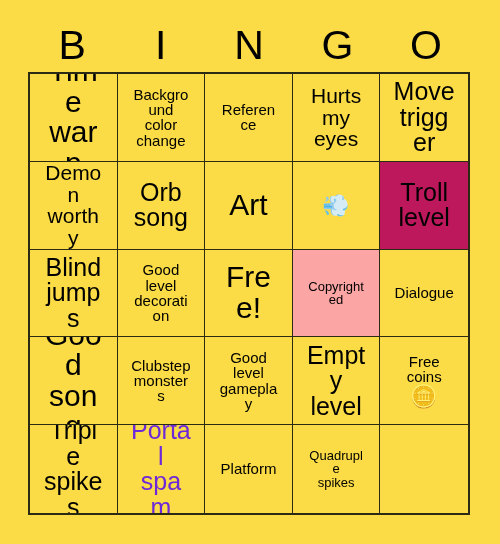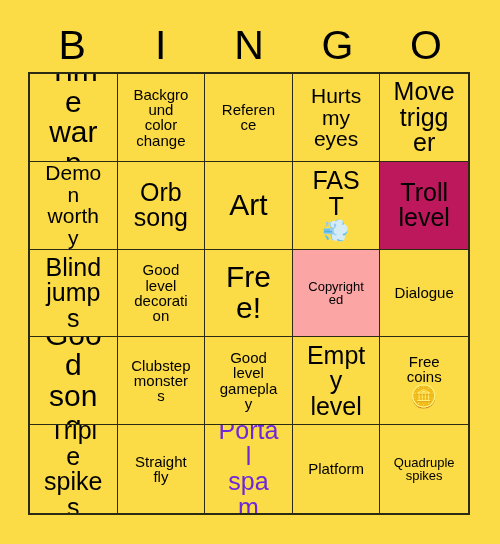--- a/index.html
+++ b/index.html
@@ -130,21 +130,20 @@
 worthy</span>
       </div>
       <div class="cell sz-lg" style="background: rgb(251, 220, 70); color: rgb(0, 0, 0); border-right-color: rgb(43, 43, 20); border-bottom-color: rgb(43, 43, 20);">
         <span class="ctext">Orb
 song</span>
       </div>
       <div class="cell sz-xl" style="background: rgb(251, 220, 70); color: rgb(0, 0, 0); border-right-color: rgb(43, 43, 20); border-bottom-color: rgb(43, 43, 20);">
         <span class="ctext">Art</span>
       </div>
       <div class="cell sz-lg" style="background: rgb(251, 220, 70); color: rgb(0, 0, 0); border-right-color: rgb(43, 43, 20); border-bottom-color: rgb(43, 43, 20);">
-        <span class="ctext">FAST</span>
         <span class="cemoji">💨</span>
       </div>
       <div class="cell sz-lg" style="background: #be185d; color: rgb(0, 0, 0); border-right-color: rgb(43, 43, 20); border-bottom-color: rgb(43, 43, 20);">
         <span class="ctext">Troll
 level</span>
       </div>
       <div class="cell sz-lg" style="background: rgb(251, 220, 70); color: rgb(0, 0, 0); border-right-color: rgb(43, 43, 20); border-bottom-color: rgb(43, 43, 20);">
         <span class="ctext">Blind
 jumps</span>
       </div>
@@ -181,24 +180,20 @@
       </div>
       <div class="cell sz-sm" style="background: rgb(251, 220, 70); color: rgb(0, 0, 0); border-right-color: rgb(43, 43, 20); border-bottom-color: rgb(43, 43, 20);">
         <span class="ctext">Free
 coins</span>
         <span class="cemoji">🪙</span>
       </div>
       <div class="cell sz-lg" style="background: rgb(251, 220, 70); color: rgb(0, 0, 0); border-right-color: rgb(43, 43, 20); border-bottom-color: rgb(43, 43, 20);">
         <span class="ctext">Triple
 spikes</span>
       </div>
-      <div class="cell sz-sm" style="background: rgb(251, 220, 70); color: rgb(0, 0, 0); border-right-color: rgb(43, 43, 20); border-bottom-color: rgb(43, 43, 20);">
-        <span class="ctext">Straight
-fly</span>
-      </div>
       <div class="cell sz-lg" style="background: rgb(251, 220, 70); color: #6d28d9; border-right-color: rgb(43, 43, 20); border-bottom-color: rgb(43, 43, 20);">
         <span class="ctext">Portal
 spam</span>
       </div>
       <div class="cell sz-sm" style="background: rgb(251, 220, 70); color: rgb(0, 0, 0); border-right-color: rgb(43, 43, 20); border-bottom-color: rgb(43, 43, 20);">
         <span class="ctext">Platform</span>
       </div>
       <div class="cell sz-xs" style="background: rgb(251, 220, 70); color: rgb(0, 0, 0); border-right-color: rgb(43, 43, 20); border-bottom-color: rgb(43, 43, 20);">
         <span class="ctext">Quadruple
 spikes</span>

